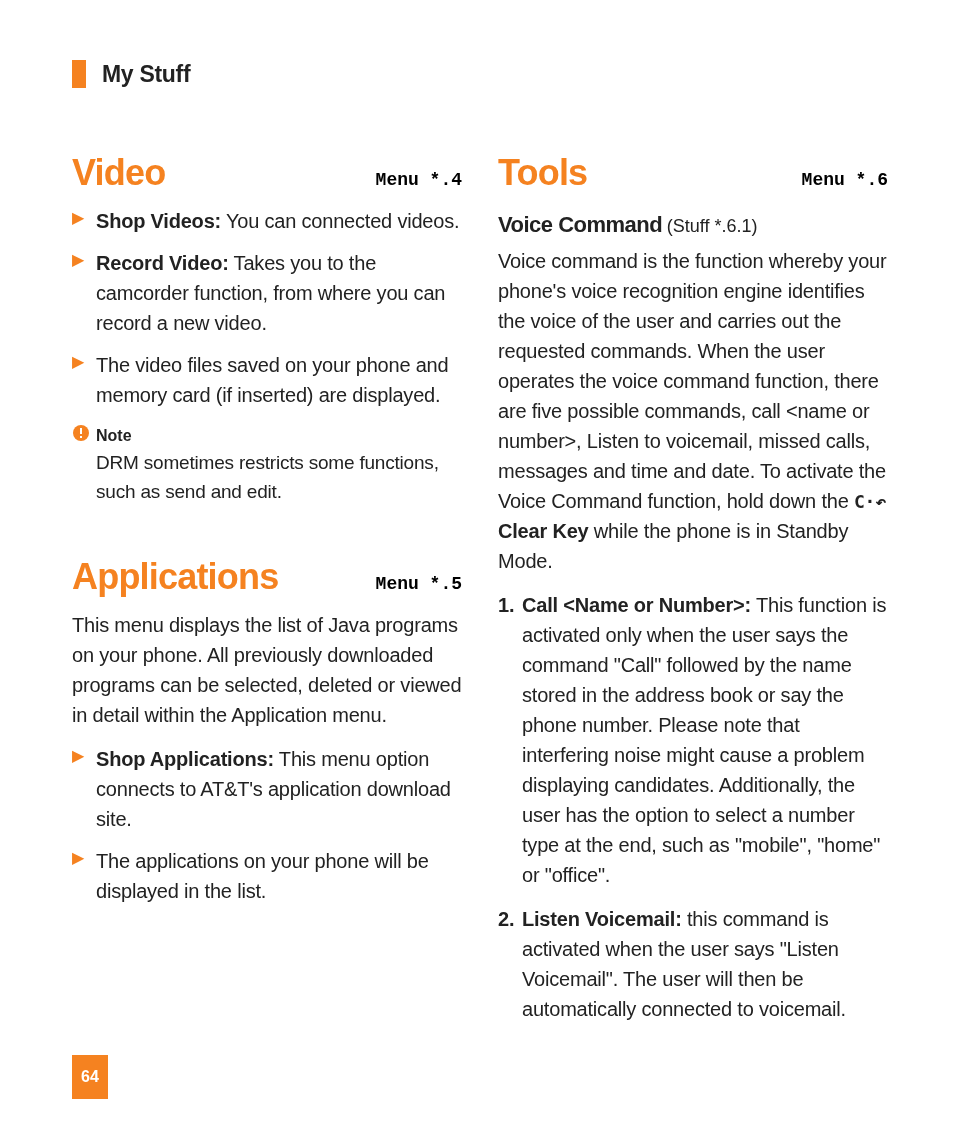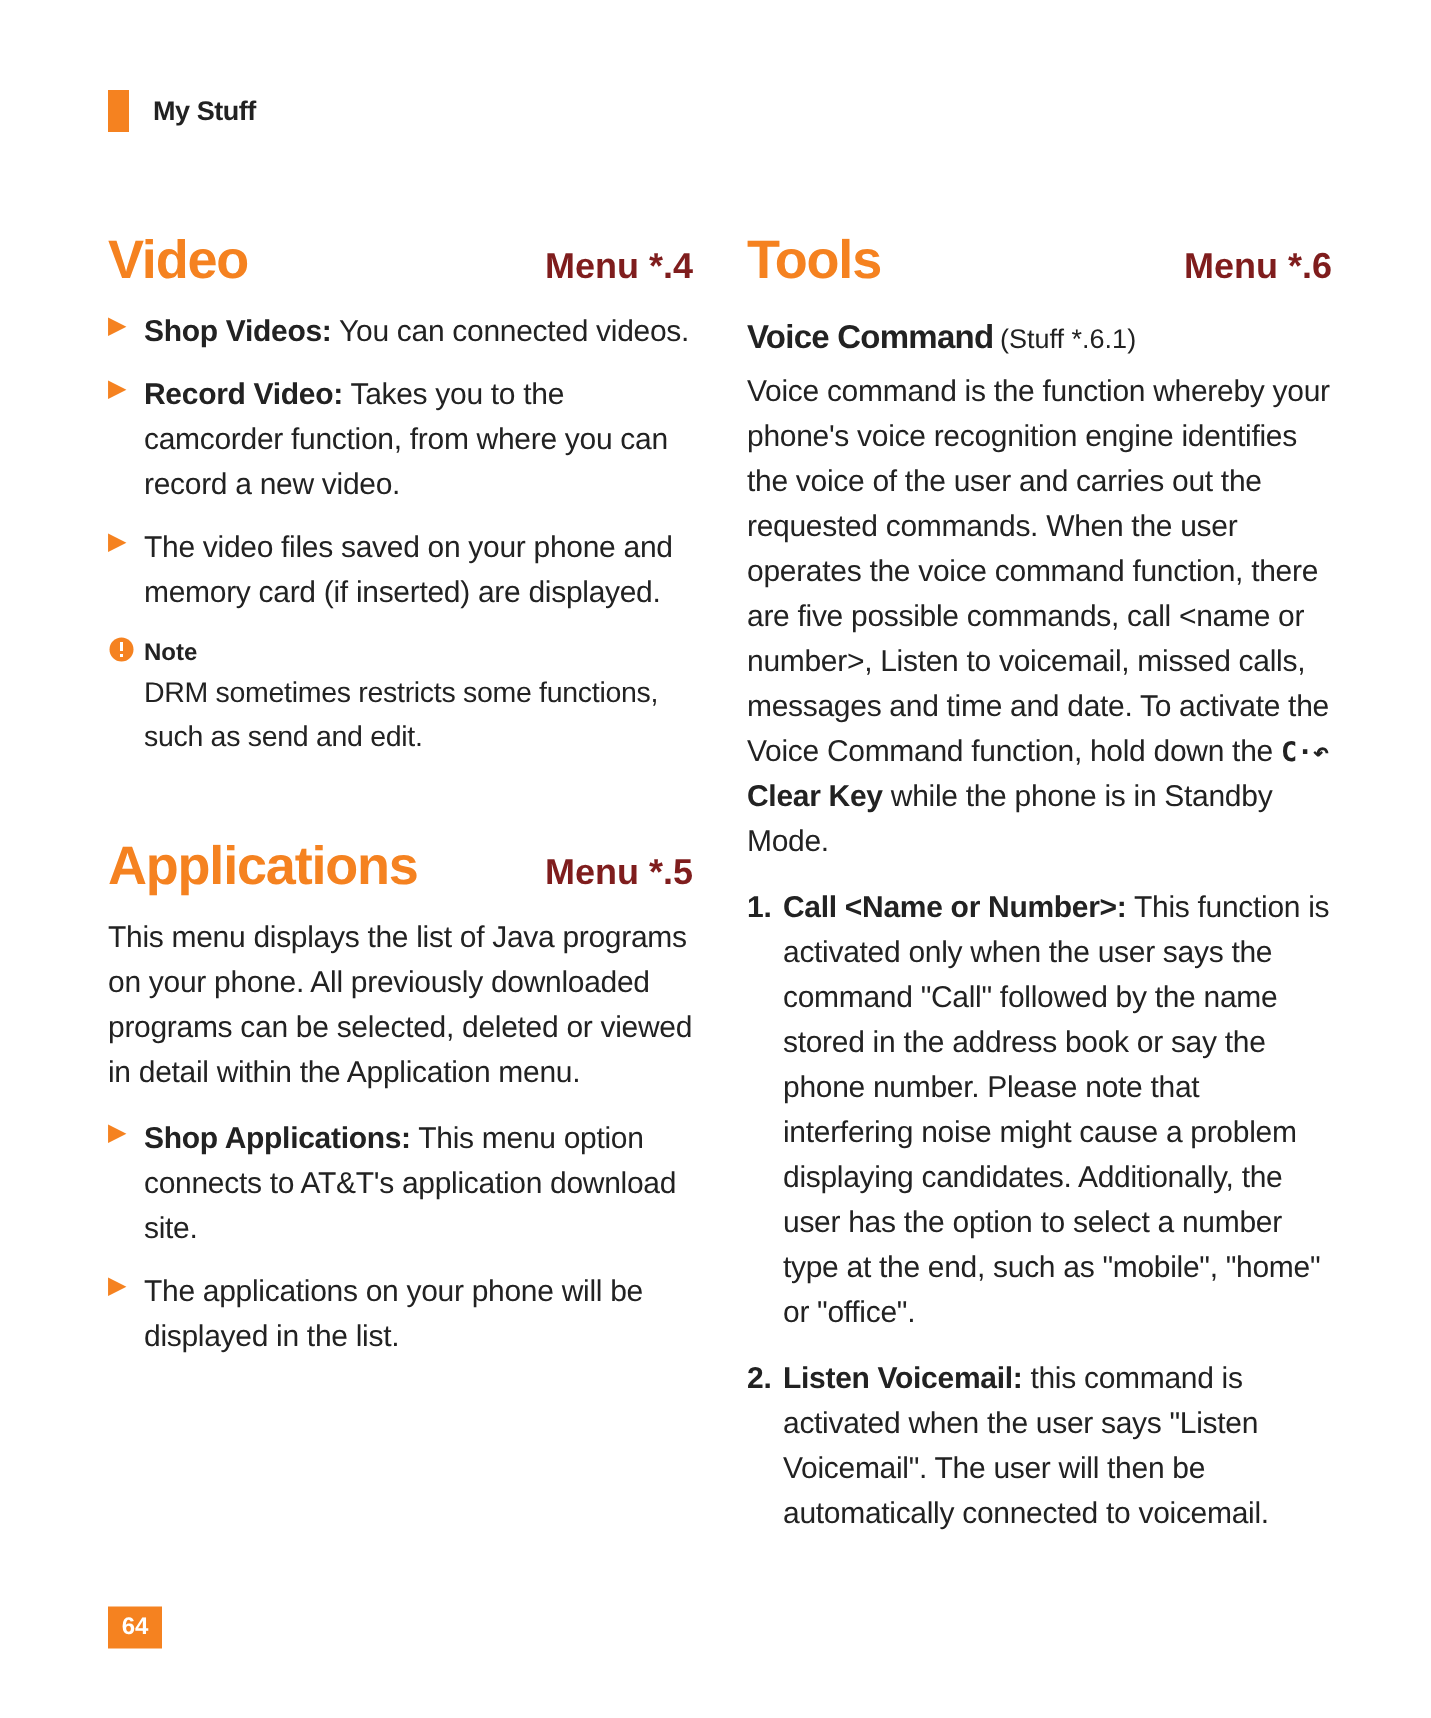--- a/index.html
+++ b/index.html
@@ -21,21 +21,21 @@
     align-items: center;
     margin-bottom: 64px;
   }
   .header-block {
     width: 14px;
     height: 28px;
     background: #f58220;
     margin-right: 16px;
   }
   .header-title {
-    font-size: 18px;
+    font-size: 23px;
     font-weight: bold;
     letter-spacing: -0.3px;
   }
   .columns {
     display: flex;
     gap: 36px;
   }
   .col {
     width: 390px;
   }
@@ -47,23 +47,24 @@
     text-align: center;
   }
   .section-title {
     color: #f58220;
     font-size: 36px;
     font-weight: 600;
     letter-spacing: -0.8px;
     font-stretch: condensed;
   }
   .section-menu {
-    color: #7f1d1d;
-    font-size: 24px;
-    font-weight: bold;
+    color: #000000;
+    font-size: 18px;
+    font-weight: bold;
+    font-family: Liberation Mono, monospace;
   }
   .sub-heading-row {
     margin-bottom: 8px;
     margin-top: 18px;
   }
   .sub-title {
     font-size: 22px;
     font-weight: bold;
     letter-spacing: -0.5px;
     font-stretch: condensed;
@@ -150,21 +151,21 @@
     font-weight: bold;
     position: absolute;
     left: 0;
     top: 0;
   }
   .page-num-block {
     position: absolute;
     bottom: 46px;
     left: 72px;
     width: 36px;
-    height: 28px;
+    height: 44px;
     background: #f58220;
     color: #fff;
     font-size: 16px;
     font-weight: bold;
     display: flex;
     align-items: center;
     justify-content: center;
   }
 </style>
 </head>

